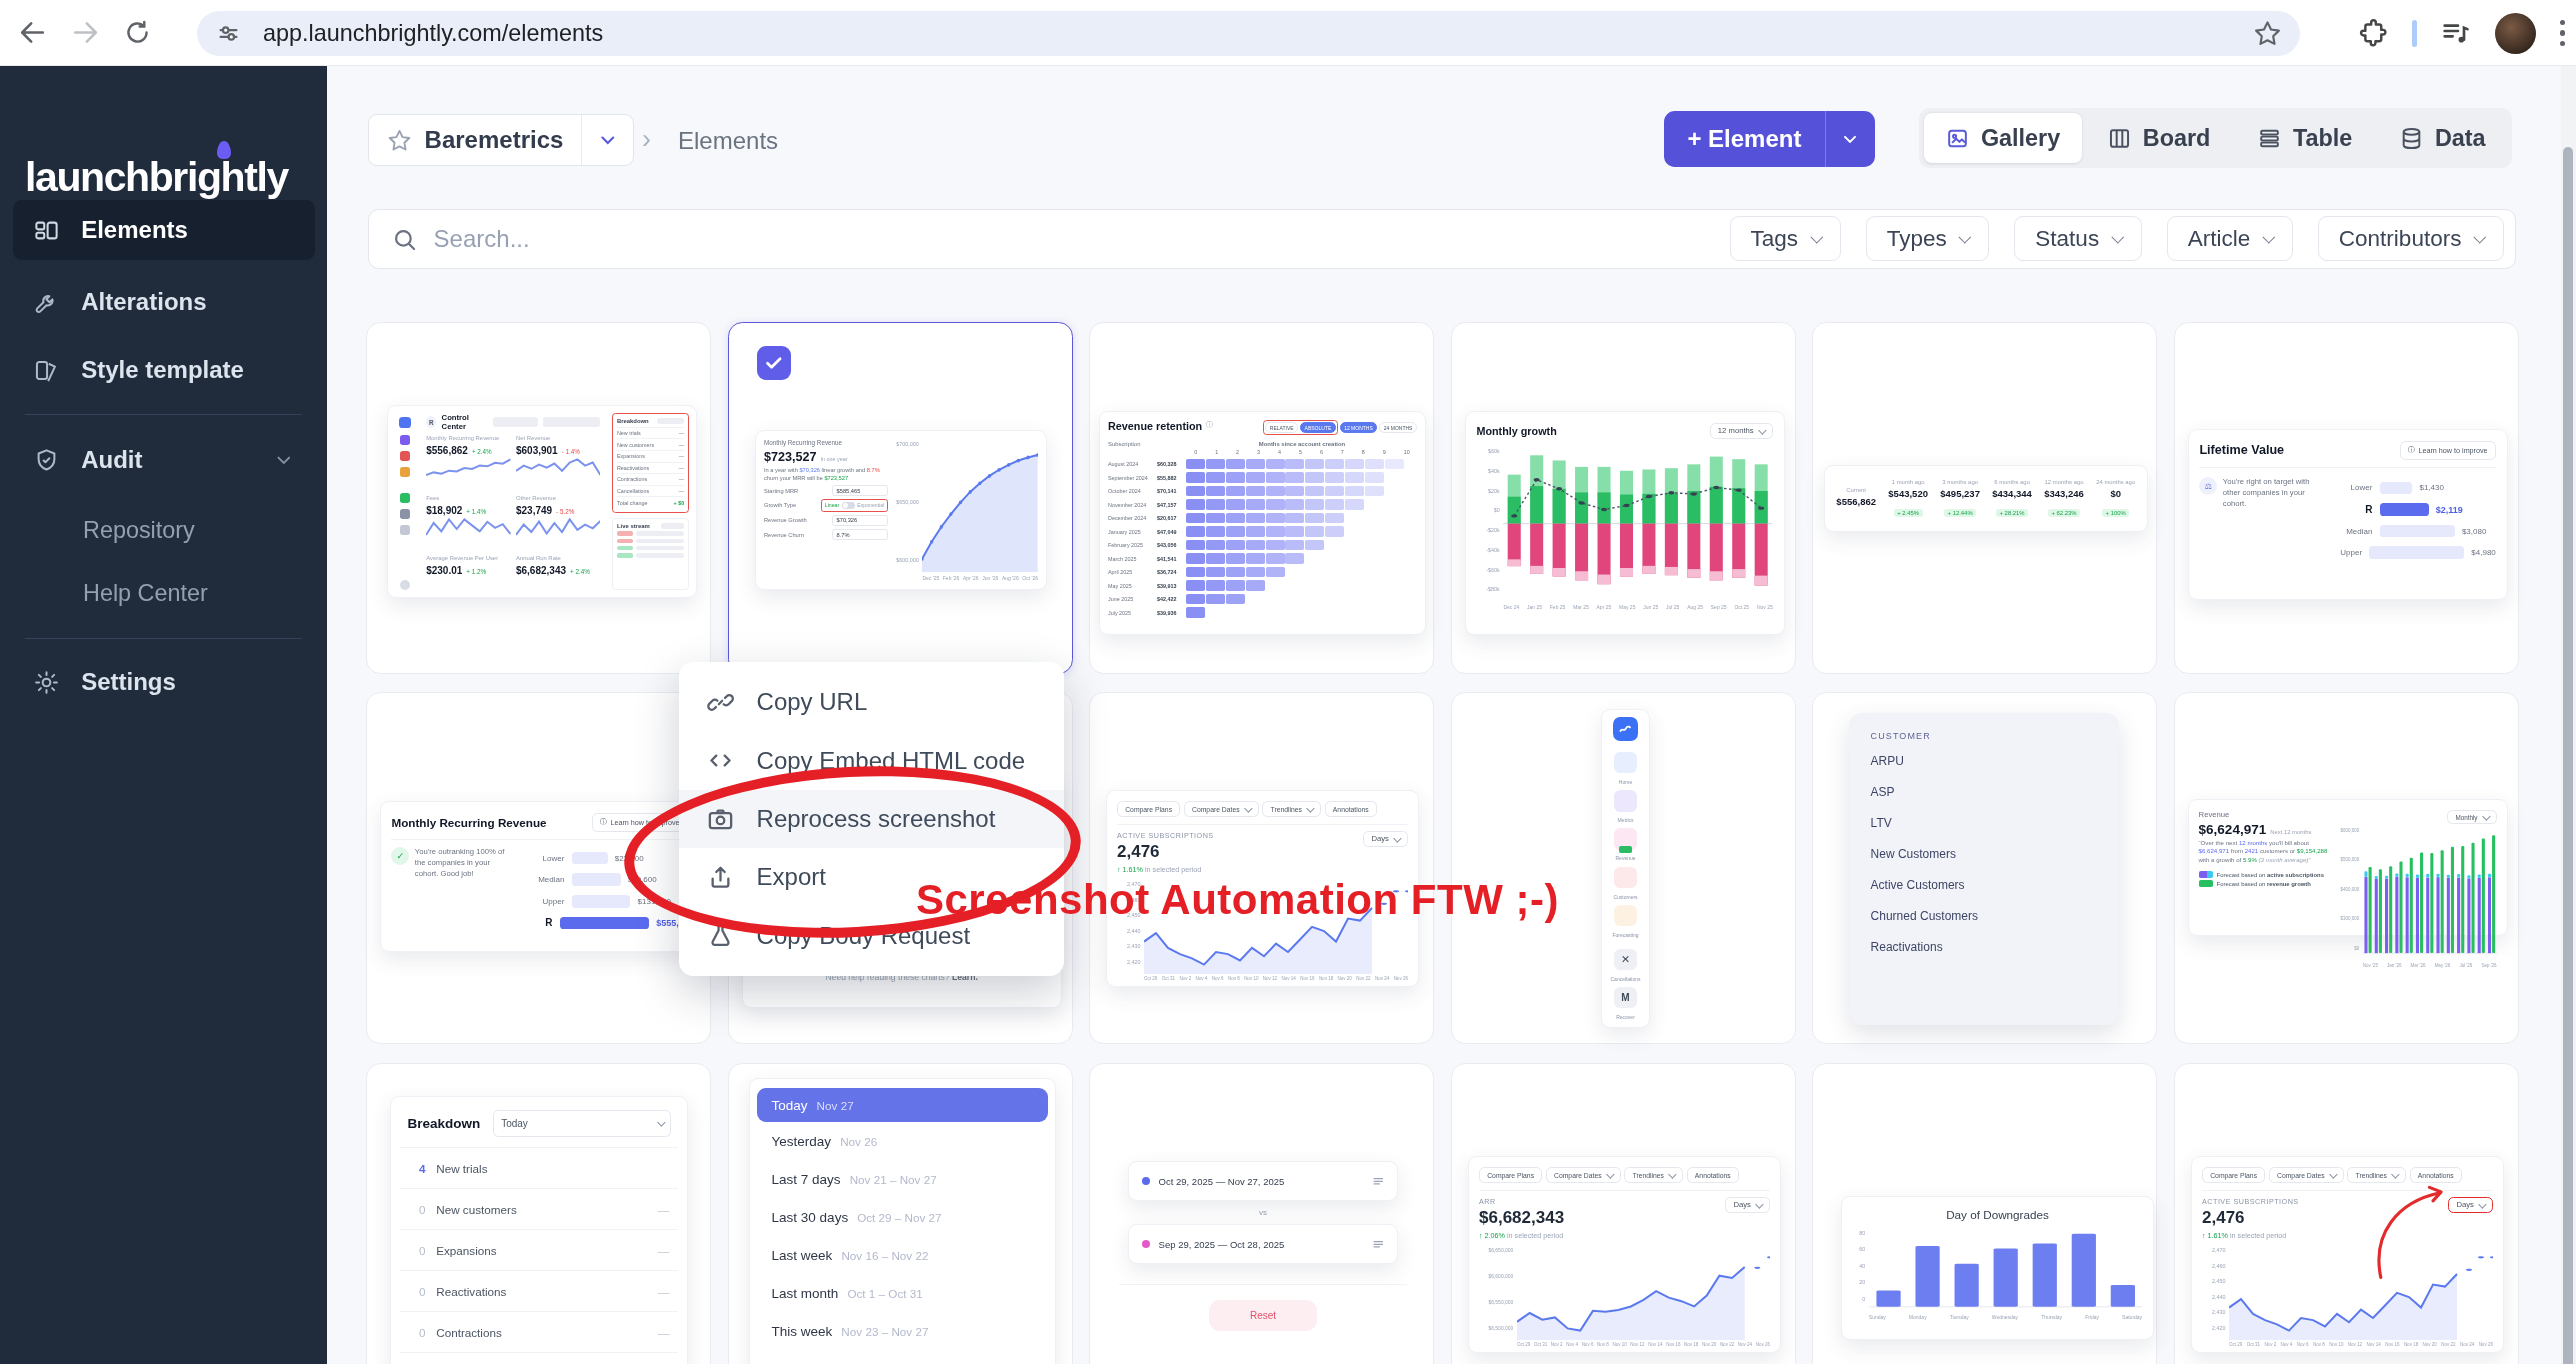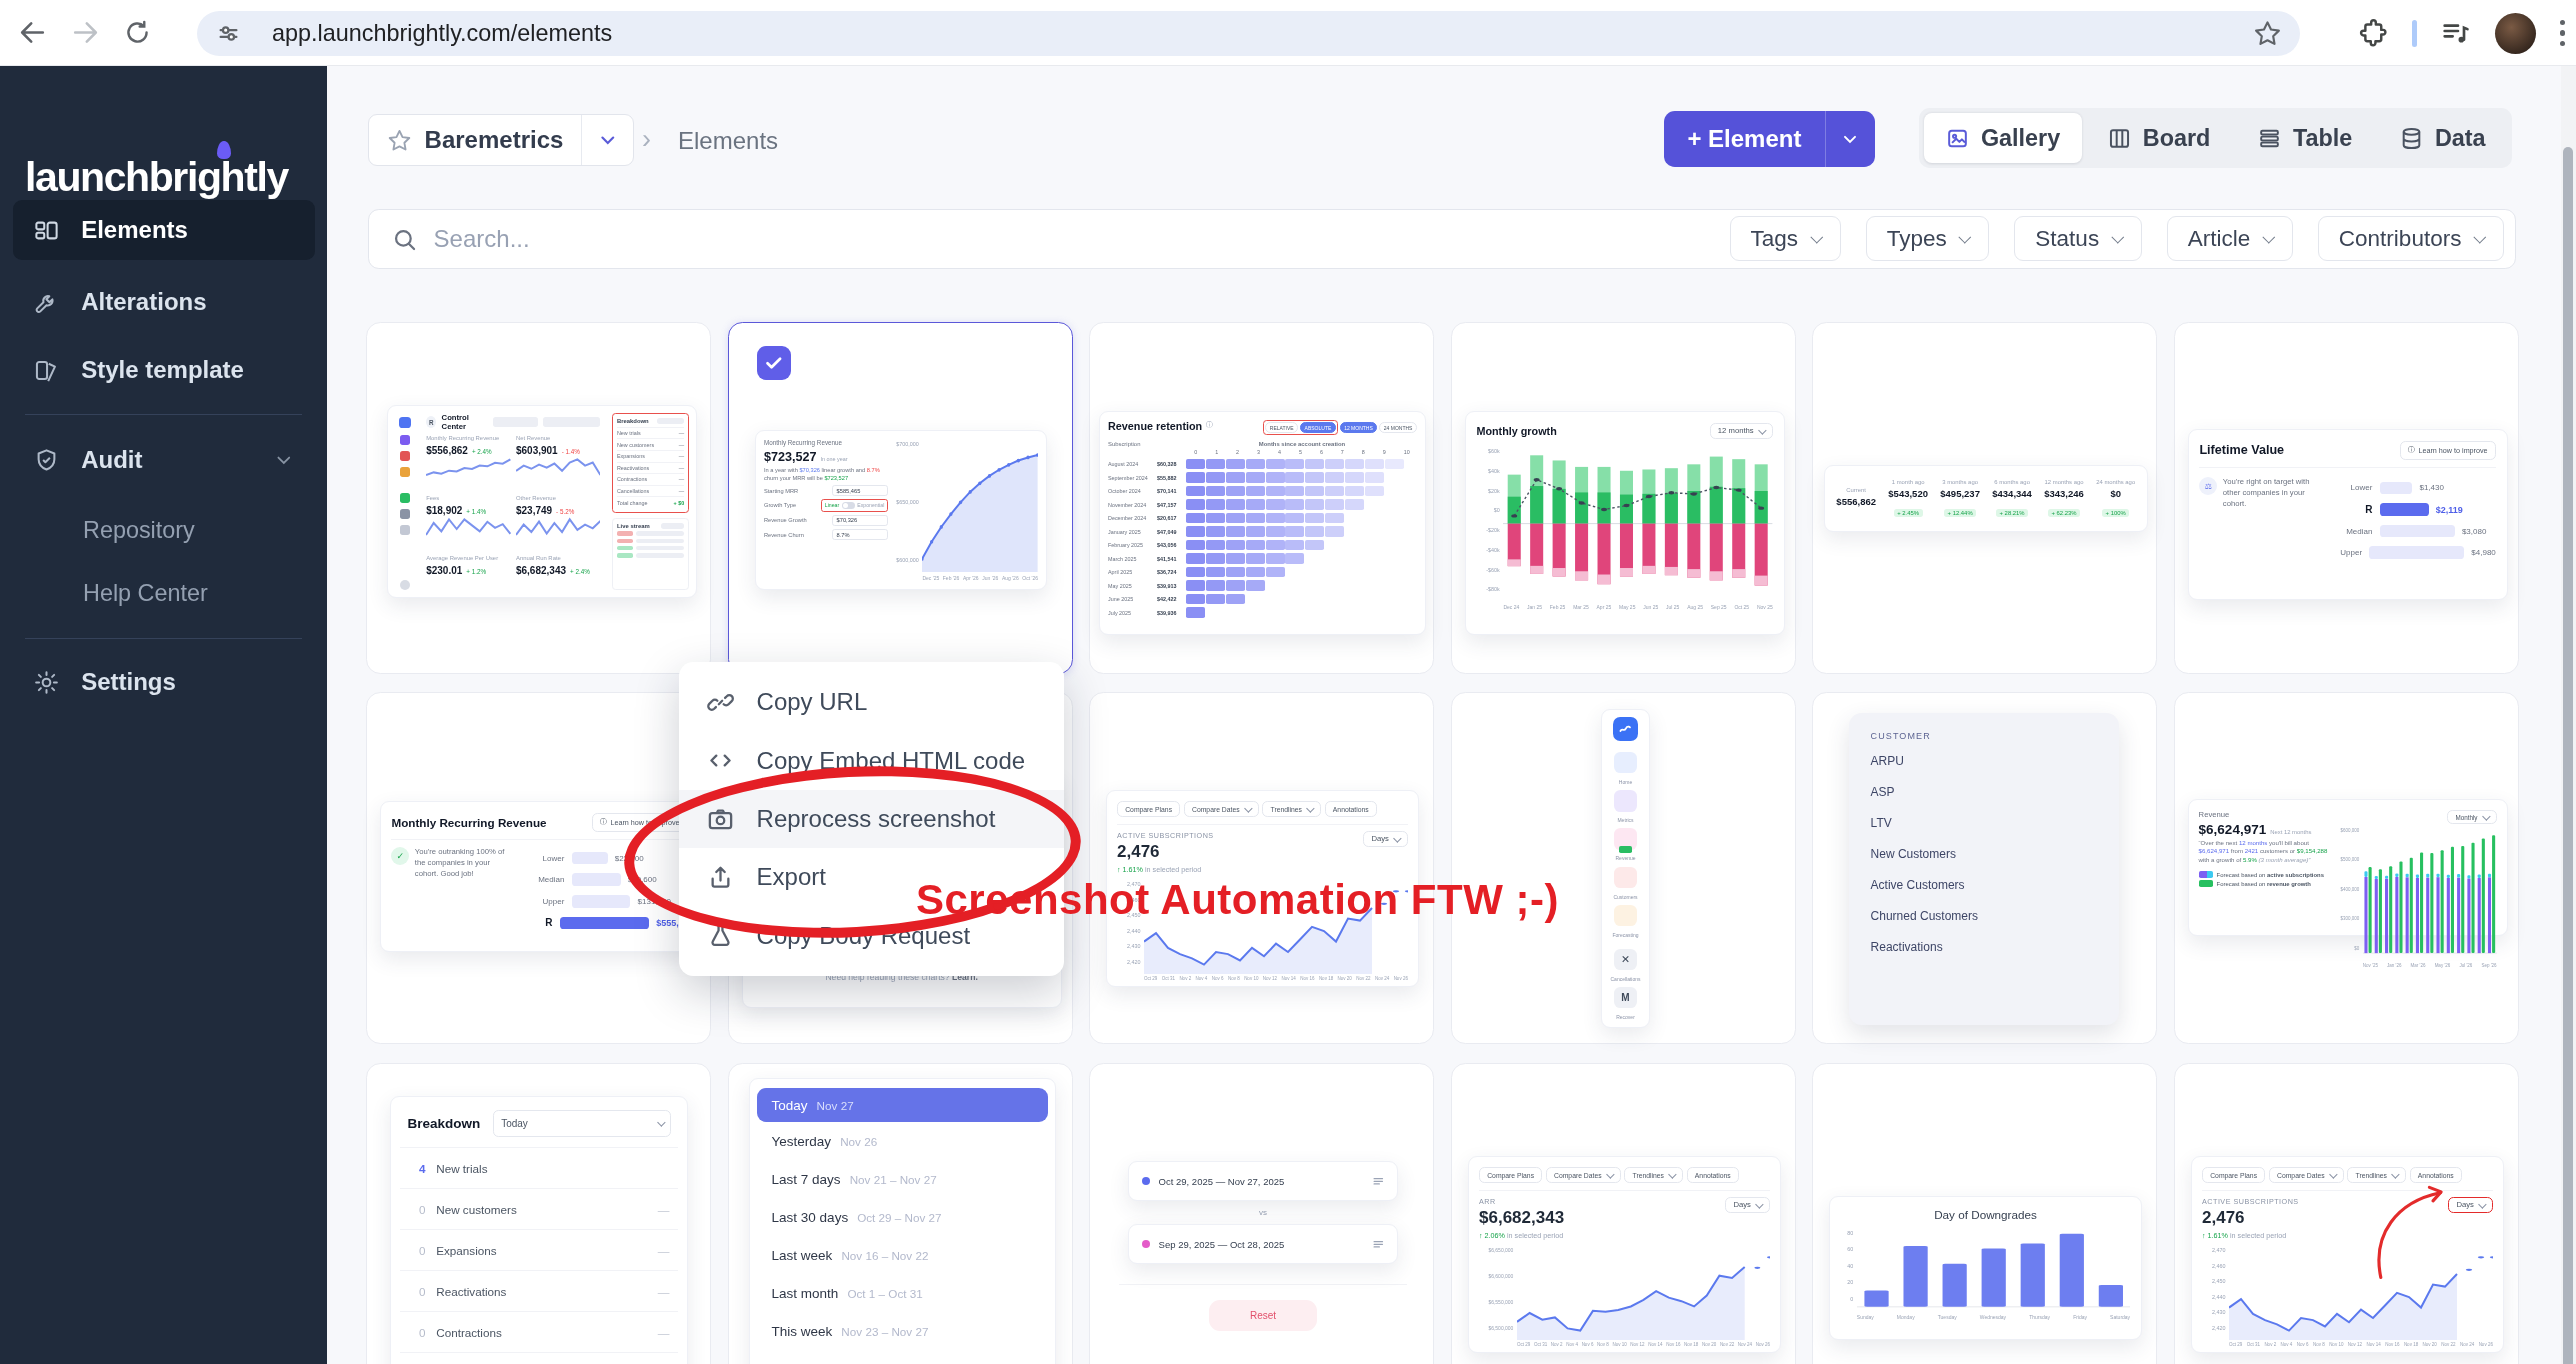--- a/index.html
+++ b/index.html
@@ -2,21 +2,21 @@
 <html style="font-size:14.4px"><head>
 <meta charset="utf-8">
 <style>
   *{margin:0;padding:0;box-sizing:border-box}
   body{font-family:"Liberation Sans",sans-serif;background:#fff}
   .stage{position:relative;width:2576px;height:1364px;overflow:hidden;background:#f7f8fb}
   svg{display:block}
   
   .chrome{position:absolute;left:0;top:0;width:2576px;height:66px;background:#fff;border-bottom:0.9px solid #e8eaee;display:flex;align-items:center}
   .chrome .navbtn{width:40px;height:40px;display:flex;align-items:center;justify-content:center;margin-left:12.6px}
-  .urlpill{position:absolute;left:197px;top:10.8px;width:2103px;height:45px;background:#e9eef8;border-radius:22.5px;display:flex;align-items:center;padding:0 18px;gap:30px}
+  .urlpill{position:absolute;left:197px;top:10.8px;width:2103px;height:45px;background:#e9eef8;border-radius:22.5px;display:flex;align-items:center;padding:0 18px;gap:21px}
   .urltext{font-size:23.4px;color:#202124}
   .chrome-right{position:absolute;right:10.8px;top:0;height:66px;display:flex;align-items:center;gap:23.4px}
   .avatar{width:41px;height:41px;border-radius:50%;background:radial-gradient(circle at 40% 35%,#7a5a44,#1d1511)}
   .extdot{width:4.5px;height:27px;border-radius:2.7px;background:#aecbfa}
   .vdots{display:flex;flex-direction:column;gap:5.4px}
   .vdots i{width:5.4px;height:5.4px;border-radius:50%;background:#5f6368}
   
   .sidebar{position:absolute;left:0;top:66px;width:327px;height:1298px;background:#202b3c;color:#e8edf4}
   .logo{position:absolute;left:25px;top:88px;font-size:41px;font-weight:800;letter-spacing:-1.4px;color:#fff}
   .flame{position:absolute;left:192px;top:-12.6px;width:13.5px;height:18px;background:#6b5cf6;border-radius:50% 50% 45% 45%/70% 70% 30% 30%}
@@ -1208,21 +1208,21 @@
           <span>Nov 18</span>
           <span>Nov 20</span>
           <span>Nov 22</span>
           <span>Nov 24</span>
           <span>Nov 26</span>
         </div>
     </div>
   </section>
 
   <section class="card" style="left:1812px;top:1063px">
-    <div class="panel" style="left:16px;top:132px;width:313px;height:144px;padding:10.8px">
+    <div class="panel" style="left:28px;top:132px;width:313px;height:144px;padding:10.8px">
       <div style="text-align:center;font-size:11.7px;color:#374151;margin-bottom:7.2px">Day of Downgrades</div>
       <div style="display:flex;height:83px">
         <div class="tick-col" style="width:16px">
             <span>80</span>
             <span>60</span>
             <span>40</span>
             <span>20</span>
             <span>0</span>
           </div>
         <div style="flex:1">

